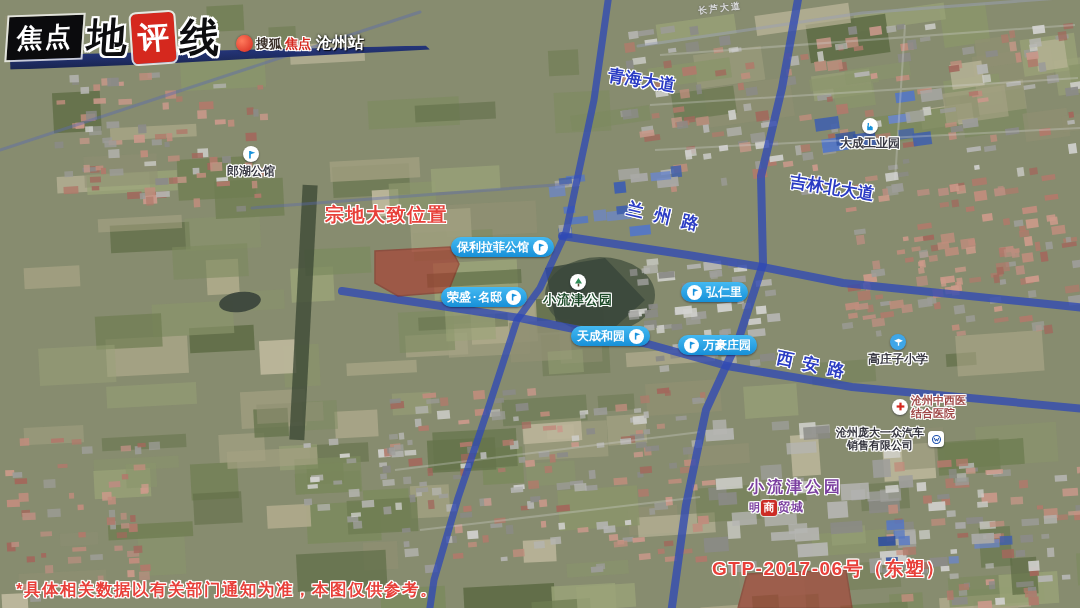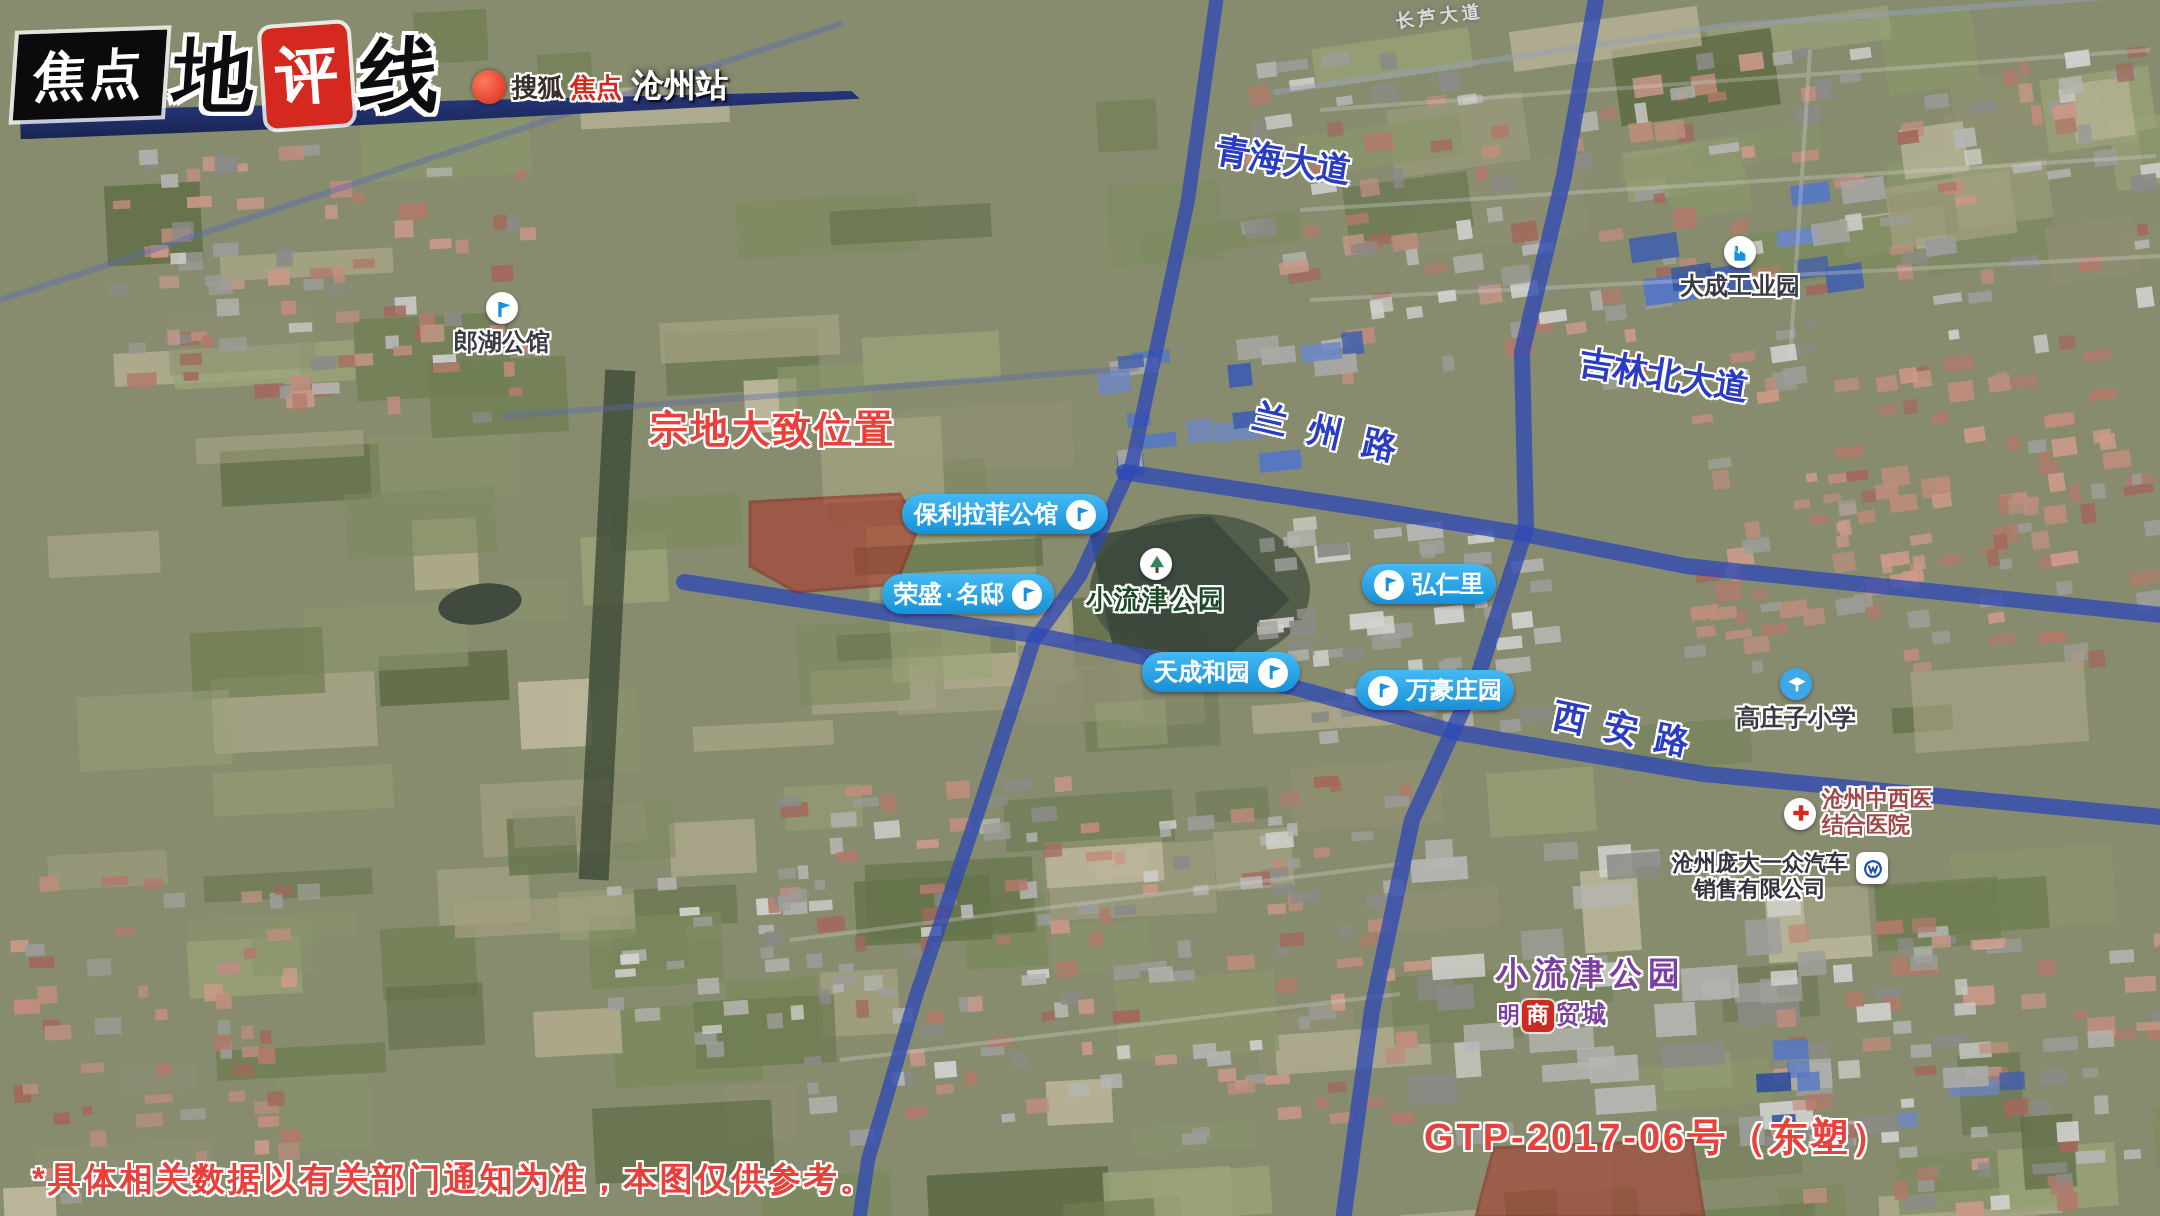--- a/index.html
+++ b/index.html
@@ -1105,21 +1105,21 @@
     <div class="abs rlabel vlabel halo" style="left:790px;top:172px;transform:rotate(9deg);">吉林北大道</div>
     <div class="abs rlabel halo" style="left:776px;top:354px;transform:rotate(12deg);letter-spacing:9px;">西安路</div>
     <div class="abs tiny-road" style="left:698px;top:2px;transform:rotate(-7deg);">长芦大道</div>
 
     <div class="abs" style="left:284px;top:202px;width:205px;text-align:center;z-index:12;">
       <div class="red-note halo" style="font-size:19px;">宗地大致位置</div>
     </div>
     <div class="abs red-note halo" style="left:712px;top:556px;font-size:19px;z-index:12;">GTP-2017-06号（东塑）</div>
     <div class="abs red-note halo" style="left:16px;top:579px;font-size:16.5px;z-index:12;">*具体相关数据以有关部门通知为准，本图仅供参考。</div>
 
-    <div class="abs pill" style="left:451px;top:247px;">
+    <div class="abs pill" style="left:451px;top:237px;">
       <span>保利拉菲公馆</span>
       <span class="pill-icon">
           <svg viewBox="0 0 10 10">
             <line x1="3.6" y1="1.8" x2="3.6" y2="8.6" stroke="#1892dc" stroke-width="1.5"></line>
             <path d="M3.6 1.8 L8.4 3.3 L3.6 5 Z" fill="#1892dc"></path>
           </svg>
         </span>
     </div>
     <div class="abs pill" style="left:441px;top:287px;font-family:Liberation Mono, monospace;">
       <span>荣盛·名邸</span>
@@ -1199,21 +1199,21 @@
           <svg viewBox="0 0 10 10">
             <rect x="4" y="1.5" width="2" height="7" fill="#d5281e"></rect>
             <rect x="1.5" y="4" width="7" height="2" fill="#d5281e"></rect>
           </svg>
         </span>
       <span class="hosp-text halo">
         <span style="display:block;">沧州中西医</span>
         <span style="display:block;">结合医院</span>
       </span>
     </div>
-    <div class="abs" style="left:836px;top:426px;display:flex;align-items:flex-start;gap:4px;">
+    <div class="abs" style="left:836px;top:426px;display:flex;align-items:center;gap:4px;">
       <span class="comp-text halo">
         <span style="display:block;">沧州庞大一众汽车</span>
         <span style="display:block;">销售有限公司</span>
       </span>
       <span class="pt-icon" style="border-radius:4px;">
           <svg viewBox="0 0 10 10">
             <circle cx="5" cy="5" r="3.6" fill="none" stroke="#1a4fae" stroke-width="1"></circle>
             <path d="M3 3.5 L4.1 6.5 L5 4.5 L5.9 6.5 L7 3.5" fill="none" stroke="#1a4fae" stroke-width="0.9"></path>
           </svg>
         </span>

